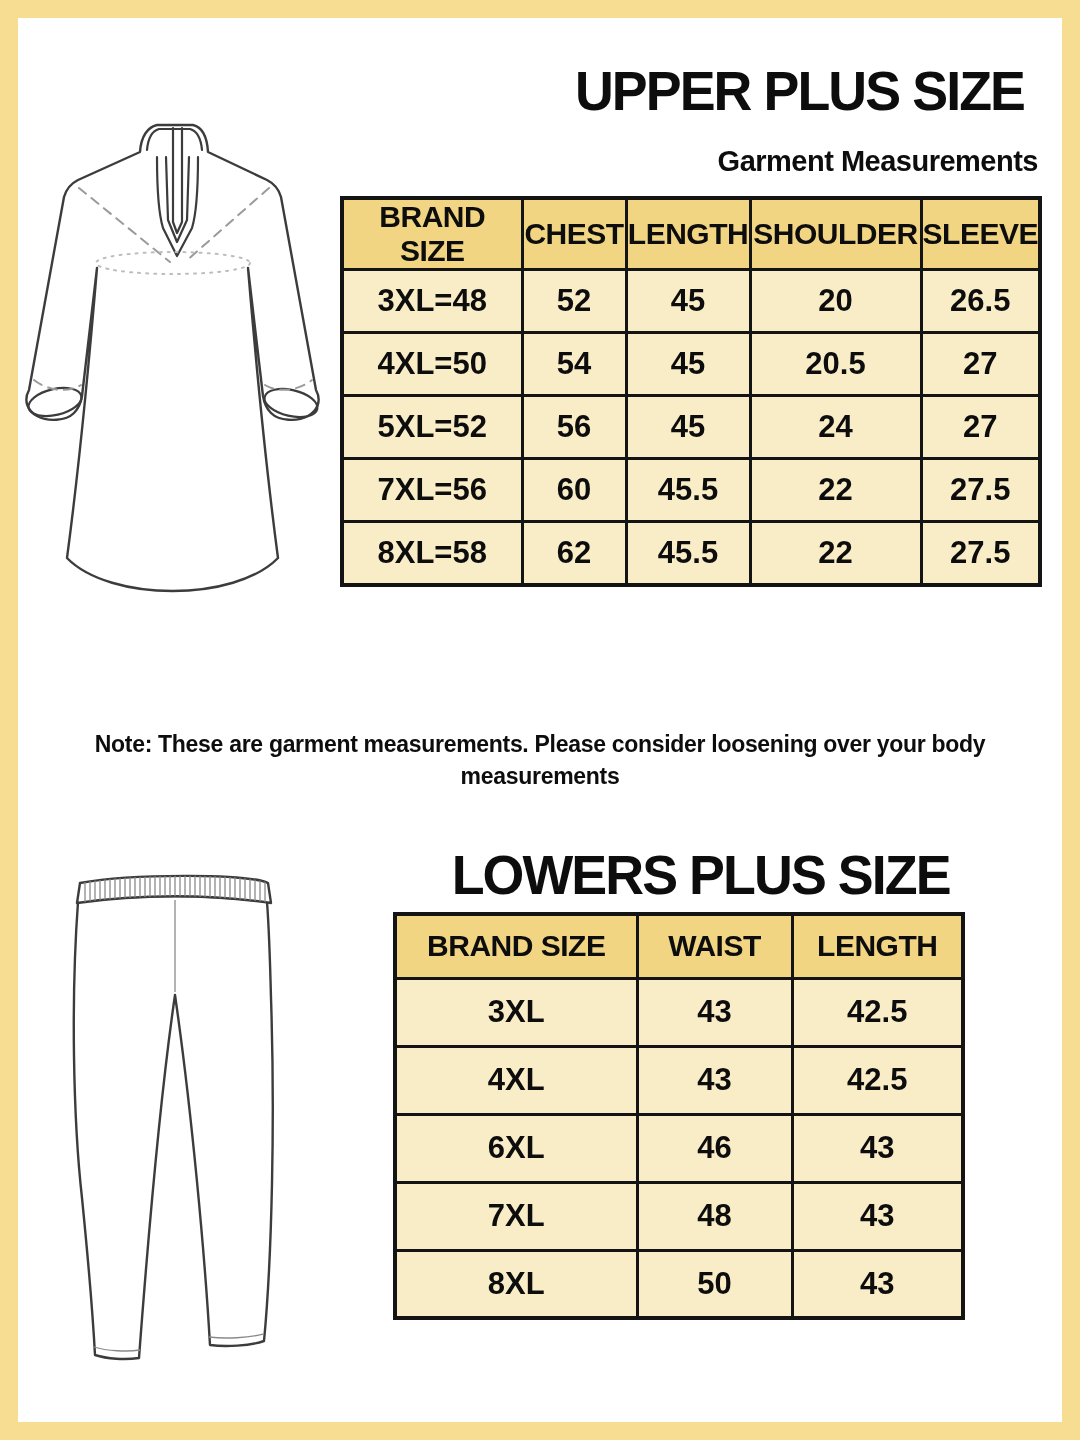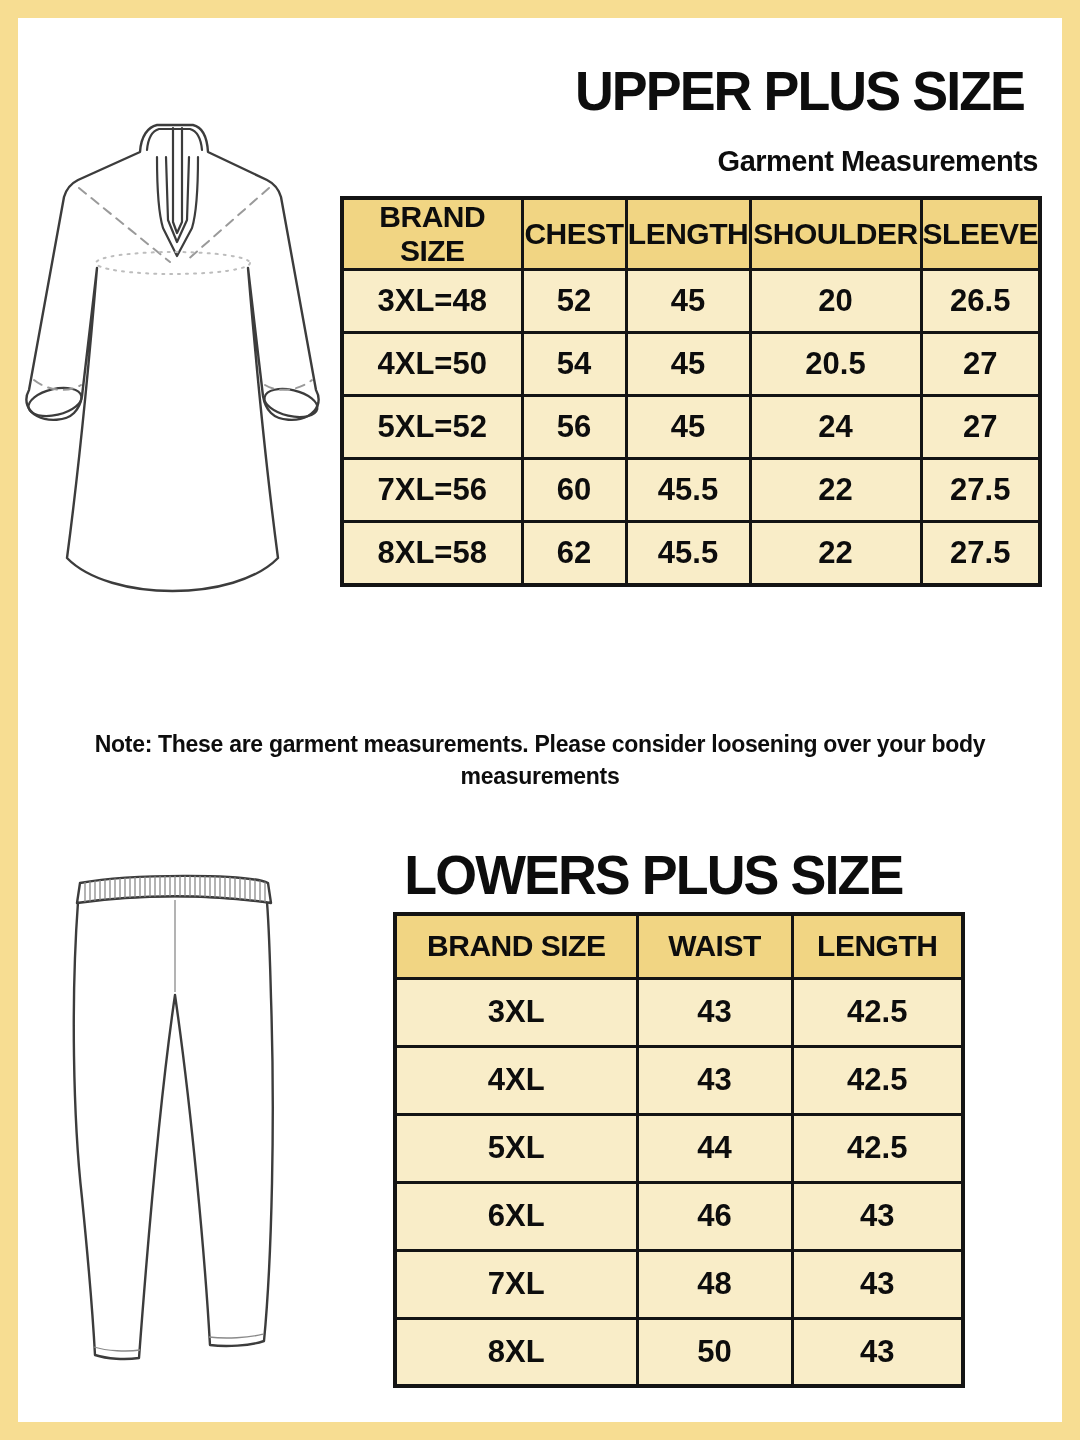--- a/index.html
+++ b/index.html
@@ -27,21 +27,21 @@
   th{background:var(--header-cell-bg);font-size:30px;font-weight:700;letter-spacing:-0.5px;}
   td{font-size:31px;font-weight:700;text-align:center;}
   .upper-table{left:340px;top:196px;width:698px;}
   .upper-table thead tr{height:61px;}
   .upper-table tbody tr{height:63px;}
   .lower-table{left:393px;top:912px;width:568px;}
   .lower-table thead tr{height:64px;}
   .lower-table tbody tr{height:68px;}
   .note{position:absolute;left:60px;top:696px;width:960px;text-align:center;
         font-size:23px;font-weight:700;line-height:1.4;letter-spacing:-0.3px;margin-top:32px;}
-  .lower-head{position:absolute;left:393px;top:842px;width:568px;text-align:left;}
+  .lower-head{position:absolute;left:393px;top:842px;width:568px;text-align:right;}
   .garment-line{fill:none;stroke:#3c3c3c;stroke-width:2.2;stroke-linejoin:round;stroke-linecap:round;}
   .garment-fill{fill:#ffffff;stroke:#3c3c3c;stroke-width:2.4;stroke-linejoin:round;}
   .dash{fill:none;stroke:#9a9a9a;stroke-width:2;stroke-dasharray:9 7;stroke-linecap:round;}
   .dots{fill:none;stroke:#bdbdbd;stroke-width:2;stroke-dasharray:2 6;stroke-linecap:round;}
   .thin{fill:none;stroke:#8a8a8a;stroke-width:1.3;}
 </style>
 </head>
 <body>
 
 <div class="canvas">
@@ -197,25 +197,20 @@
           <td>3XL</td>
           <td>43</td>
           <td>42.5</td>
         </tr>
         <tr>
           <td>4XL</td>
           <td>43</td>
           <td>42.5</td>
         </tr>
         <tr>
-          <td>5XL</td>
-          <td>44</td>
-          <td>42.5</td>
-        </tr>
-        <tr>
           <td>6XL</td>
           <td>46</td>
           <td>43</td>
         </tr>
         <tr>
           <td>7XL</td>
           <td>48</td>
           <td>43</td>
         </tr>
         <tr>

